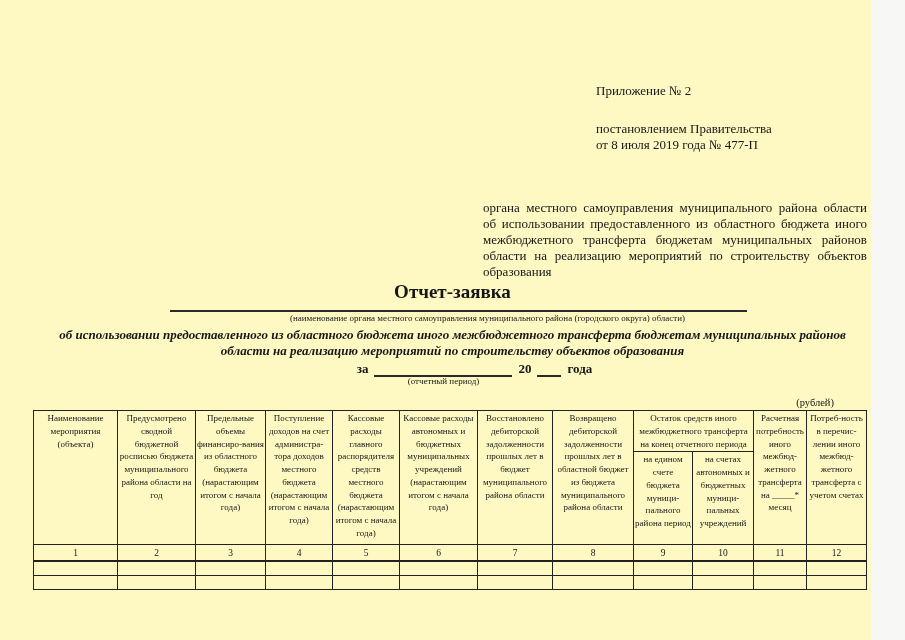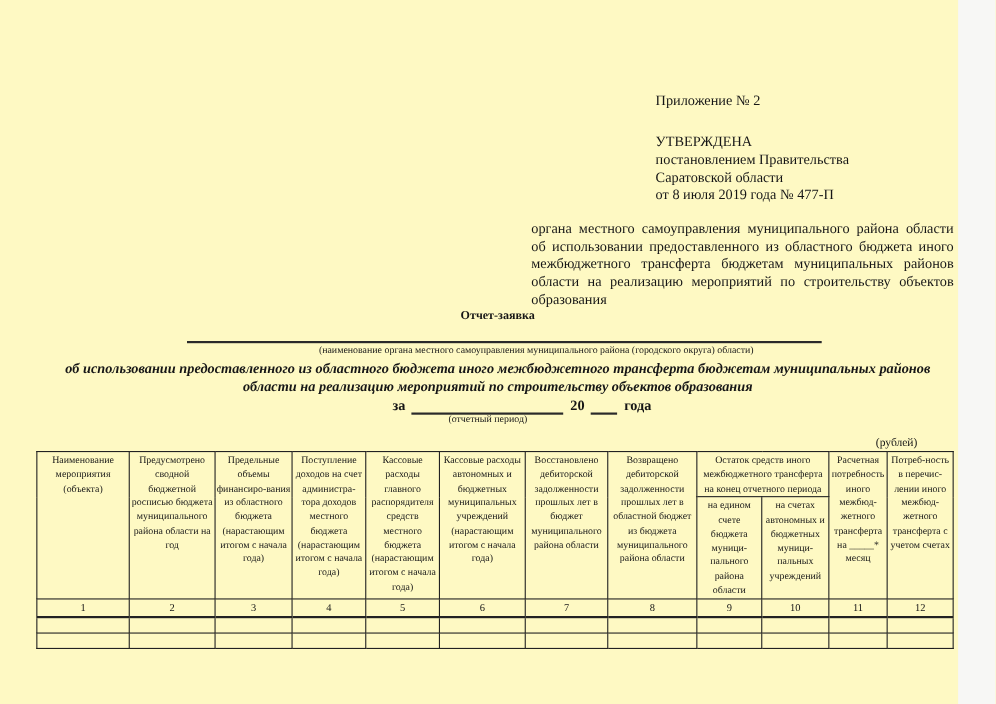--- a/index.html
+++ b/index.html
@@ -10,21 +10,21 @@
   }
   .page{position:relative;width:871px;height:640px;background:#fef9c3;overflow:hidden;}
 
   
   .appendix{position:absolute;left:596px;top:83px;font-size:13px;}
   .approved{position:absolute;left:596px;top:121px;font-size:13px;line-height:16px;}
   .form-label{position:absolute;left:483px;top:184px;width:320px;text-align:center;font-size:13px;}
   .form-desc{position:absolute;left:483px;top:200px;width:384px;text-align:justify;font-size:13px;line-height:16px;}
 
   
-  .title{position:absolute;left:0;top:281px;width:905px;text-align:center;font-size:11px;font-weight:bold;}
+  .title{position:absolute;left:0;top:281px;width:905px;text-align:center;font-size:19px;font-weight:bold;}
   .name-line{position:absolute;left:170px;top:298px;width:577px;height:12px;border-bottom:2px solid #2a2a2a;}
   .name-caption{position:absolute;left:0;top:313px;width:905px;text-align:center;font-size:9px;padding-left:35px;}
   .subtitle{position:absolute;left:42px;top:327px;width:821px;text-align:center;font-size:13px;font-weight:bold;line-height:16px;font-style:italic;}
 
   .period{position:absolute;left:0;top:361px;width:905px;display:flex;justify-content:center;align-items:flex-end;gap:6px;font-size:13px;font-weight:bold;transform:translateX(22px);}
   .p-blank{display:inline-block;width:138px;height:14px;border-bottom:2px solid #2a2a2a;position:relative;}
   .p-blank-small{display:inline-block;width:24px;height:14px;border-bottom:2px solid #2a2a2a;}
   .period-caption{position:absolute;left:50%;top:15px;transform:translateX(-50%);white-space:nowrap;font-size:9px;font-weight:normal;}
 
   .units{position:absolute;right:37px;top:397px;font-size:10.5px;text-align:center;}
@@ -45,23 +45,21 @@
   tr.sub-hdr th{height:90px;}
 </style>
 </head>
 <body>
 
 <div class="page">
 
   <div class="appendix">Приложение № 2</div>
 
   <div class="approved">
-    <div>УТВЕРЖДЕНА</div>
     <div>постановлением Правительства</div>
-    <div>Саратовской области</div>
     <div>от 8 июля 2019 года № 477-П</div>
   </div>
 
   <div class="form-desc">органа местного самоуправления муниципального района области об использовании предоставленного из областного бюджета иного межбюджетного трансферта бюджетам муниципальных районов области на реализацию мероприятий по строительству объектов образования</div>
 
   <div class="title">Отчет-заявка</div>
   <div class="name-line"></div>
   <div class="name-caption">(наименование органа местного самоуправления муниципального района (городского округа) области)</div>
   <div class="subtitle">об использовании предоставленного из областного бюджета иного межбюджетного трансферта бюджетам муниципальных районов области на реализацию мероприятий по строительству объектов образования</div>
 
@@ -100,21 +98,21 @@
         <th rowspan="2">Поступление доходов на счет администра-тора доходов местного бюджета (нарастающим итогом с начала года)</th>
         <th rowspan="2">Кассовые расходы главного распорядителя средств местного бюджета (нарастающим итогом с начала года)</th>
         <th rowspan="2">Кассовые расходы автономных и бюджетных муниципальных учреждений (нарастающим итогом с начала года)</th>
         <th rowspan="2">Восстановлено дебиторской задолженности прошлых лет в бюджет муниципального района области</th>
         <th rowspan="2">Возвращено дебиторской задолженности прошлых лет в областной бюджет из бюджета муниципального района области</th>
         <th colspan="2" style="vertical-align:top;">Остаток средств иного межбюджетного трансферта на конец отчетного периода</th>
         <th rowspan="2">Расчетная потребность иного межбюд-жетного трансферта на _____* месяц</th>
         <th rowspan="2">Потреб-ность в перечис-лении иного межбюд-жетного трансферта с учетом счетах</th>
       </tr>
       <tr class="sub-hdr">
-        <th>на едином счете бюджета муници-пального района области</th>
+        <th>на едином счете бюджета муници-пального района период</th>
         <th>на счетах автономных и бюджетных муници-пальных учреждений</th>
       </tr>
       <tr class="nums">
         <td>1</td>
         <td>2</td>
         <td>3</td>
         <td>4</td>
         <td>5</td>
         <td>6</td>
         <td>7</td>

